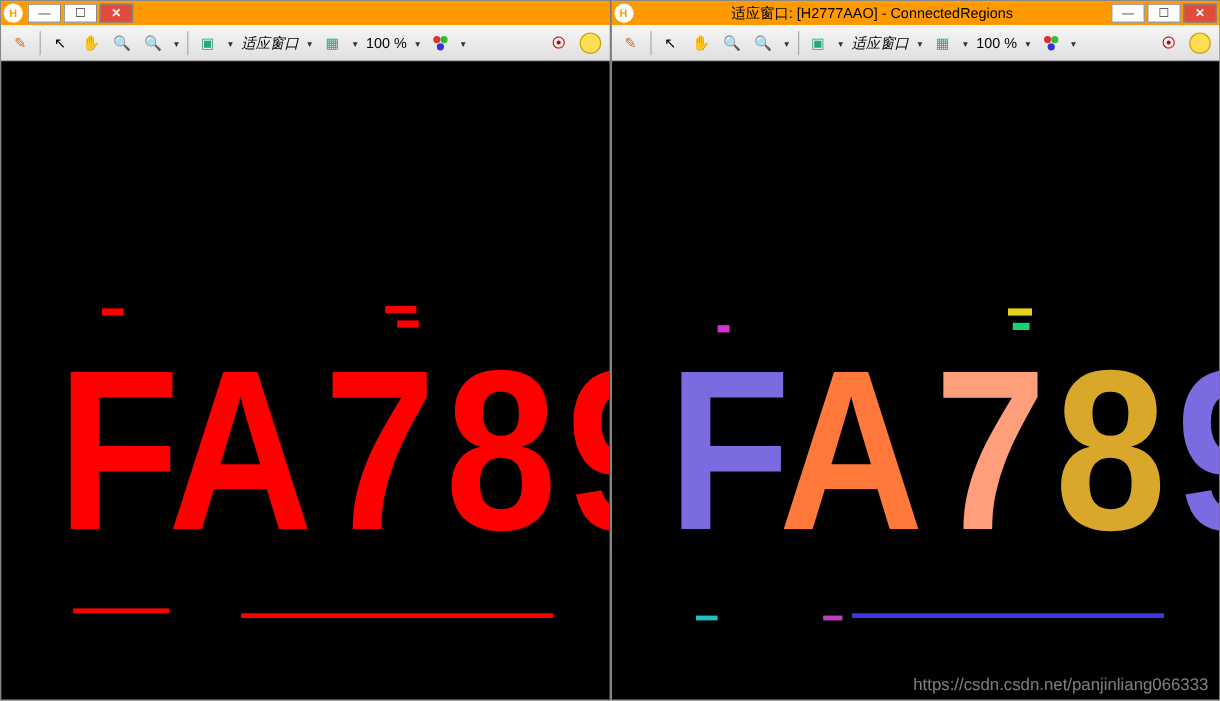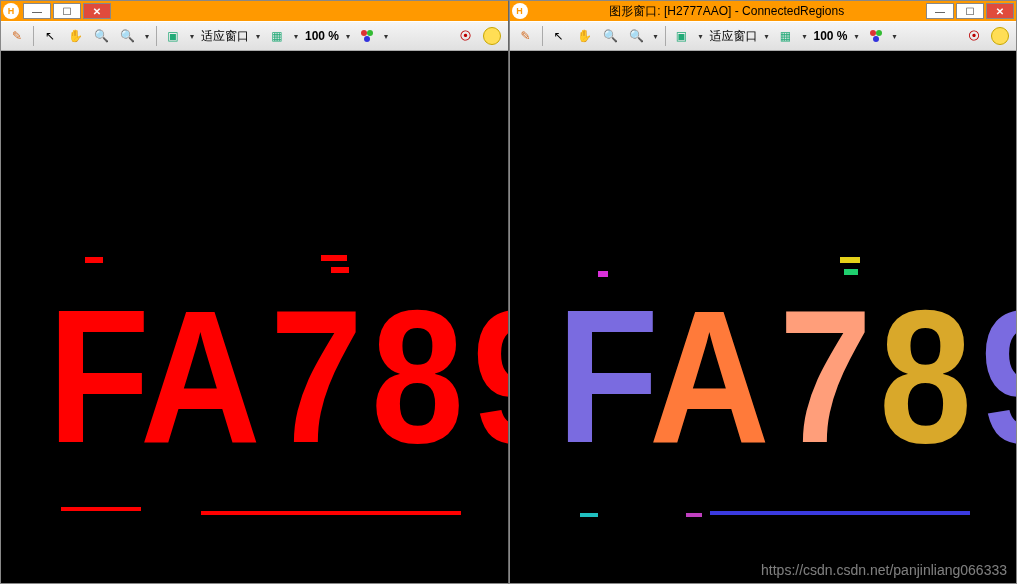--- a/index.html
+++ b/index.html
@@ -104,26 +104,26 @@
 .dd {
   width: 10px;
   text-align: center;
   color: #333;
   font-size: 8px;
 }
 .fit-label {
   font-size: 12px;
   padding: 0 2px;
   color: #000;
+  font-style: italic;
 }
 .zoom-label {
   font-size: 12px;
   padding: 0 2px;
   color: #000;
-  font-weight: bold;
 }
 .flex-spacer { flex: 1; }
 .canvas {
   flex: 1;
   background: #000;
   position: relative;
   overflow: hidden;
 }
 .plate {
   position: absolute;
@@ -260,21 +260,21 @@
         <span class="edge" style="background:#ff0000"></span>
       </div>
       <span class="underline" style="left:200px;top:460px;width:260px;background:#ff0000"></span>
       <span class="underline" style="left:60px;top:456px;width:80px;background:#ff0000"></span>
     </div>
   </div>
 
   <div class="window">
     <div class="titlebar">
       <span class="titlebar-icon">H</span>
-      <span class="titlebar-title">图形窗口: [H2777AAO] - ConnectedRegions</span>
+      <span class="titlebar-title">适应窗口: [H2777AAO] - ConnectedRegions</span>
       <div class="titlebar-buttons">
         <span class="sysbtn">—</span>
         <span class="sysbtn">☐</span>
         <span class="sysbtn close">✕</span>
       </div>
     </div>
     <div class="toolbar">
       <span class="tbtn">
           <span class="ico-pen">✎</span>
         </span>

